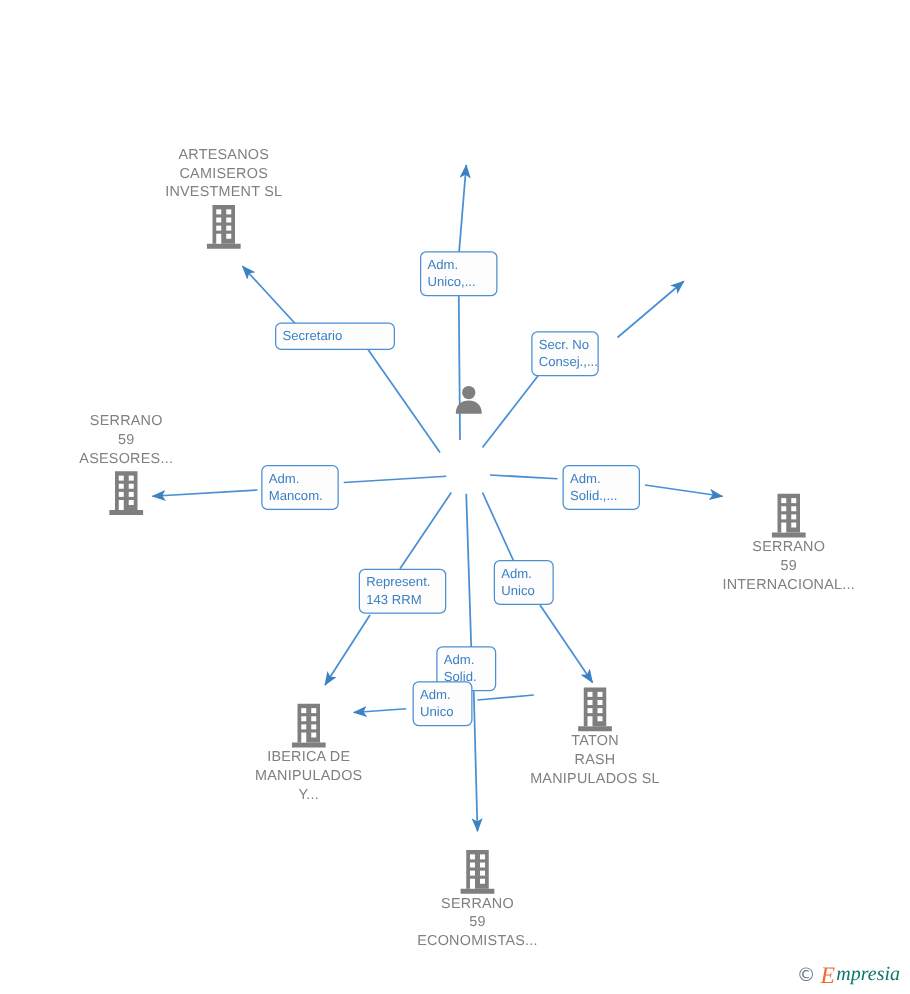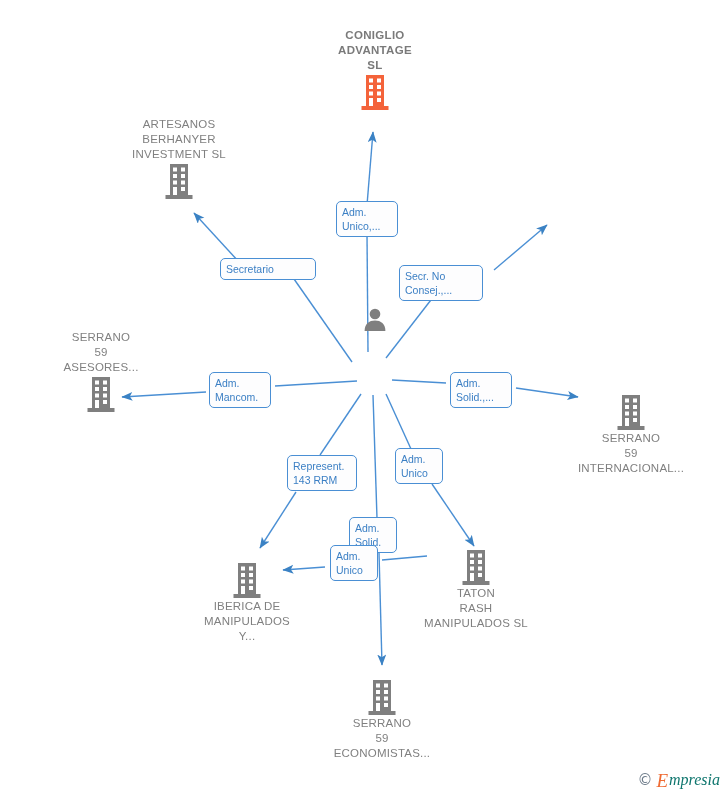--- a/index.html
+++ b/index.html
@@ -128,45 +128,24 @@
       <path d="M432,484 L474,546" marker-end="url(#arrow)"></path>
 
       <path d="M373,395 L377,518"></path>
       <path d="M379,553 L382,665" marker-end="url(#arrow)"></path>
 
       <path d="M427,556 L382,560"></path>
       <path d="M325,567 L283,570" marker-end="url(#arrow)"></path>
     </g>
   </svg>
 
-  <div class="node" style="left:375px; top:28px;">
-    <div class="node-label root">CONIGLIO
-ADVANTAGE
-SL</div>
-    <span class="node-icon">
-      <svg width="28" height="38" viewBox="0 0 28 38">
-        <rect x="5" y="2" width="18" height="31" fill="#f4633a"></rect>
-        <rect x="0.5" y="33" width="27" height="4" fill="#f4633a"></rect>
-        <g fill="#ffffff">
-          <rect x="8" y="5.5" width="4" height="4"></rect>
-          <rect x="16" y="5.5" width="4" height="4"></rect>
-          <rect x="8" y="12" width="4" height="4"></rect>
-          <rect x="16" y="12" width="4" height="4"></rect>
-          <rect x="8" y="18.5" width="4" height="4"></rect>
-          <rect x="16" y="18.5" width="4" height="4"></rect>
-          <rect x="8" y="25" width="4" height="8"></rect>
-          <rect x="16" y="25" width="4" height="4"></rect>
-        </g>
-      </svg>
-    </span>
-  </div>
 
   <div class="node" style="left:179px; top:117px;">
     <div class="node-label">ARTESANOS
-BERHANYER
+CAMISEROS
 INVESTMENT SL</div>
     <span class="node-icon">
       <svg width="28" height="38" viewBox="0 0 28 38">
         <rect x="5" y="2" width="18" height="31" fill="#7f7f7f"></rect>
         <rect x="0.5" y="33" width="27" height="4" fill="#7f7f7f"></rect>
         <g fill="#ffffff">
           <rect x="8" y="5.5" width="4" height="4"></rect>
           <rect x="16" y="5.5" width="4" height="4"></rect>
           <rect x="8" y="12" width="4" height="4"></rect>
           <rect x="16" y="12" width="4" height="4"></rect>
@@ -295,21 +274,21 @@
       </svg>
     </span>
     <div class="node-label">SERRANO
 59
 ECONOMISTAS...</div>
   </div>
 
   <div class="edge-label" style="left:367px; top:219px; width:62px;">Adm.
 Unico,...</div>
   <div class="edge-label" style="left:268px; top:269px; width:96px;">Secretario</div>
-  <div class="edge-label" style="left:441px; top:283px; width:84px;">Secr.  No
+  <div class="edge-label" style="left:452px; top:283px; width:54px;">Secr.  No
 Consej.,...</div>
   <div class="edge-label" style="left:240px; top:390px; width:62px;">Adm.
 Mancom.</div>
   <div class="edge-label" style="left:481px; top:390px; width:62px;">Adm.
 Solid.,...</div>
   <div class="edge-label" style="left:322px; top:473px; width:70px;">Represent.
 143 RRM</div>
   <div class="edge-label" style="left:419px; top:466px; width:48px;">Adm.
 Unico</div>
   <div class="edge-label" style="left:373px; top:535px; width:48px;">Adm.

